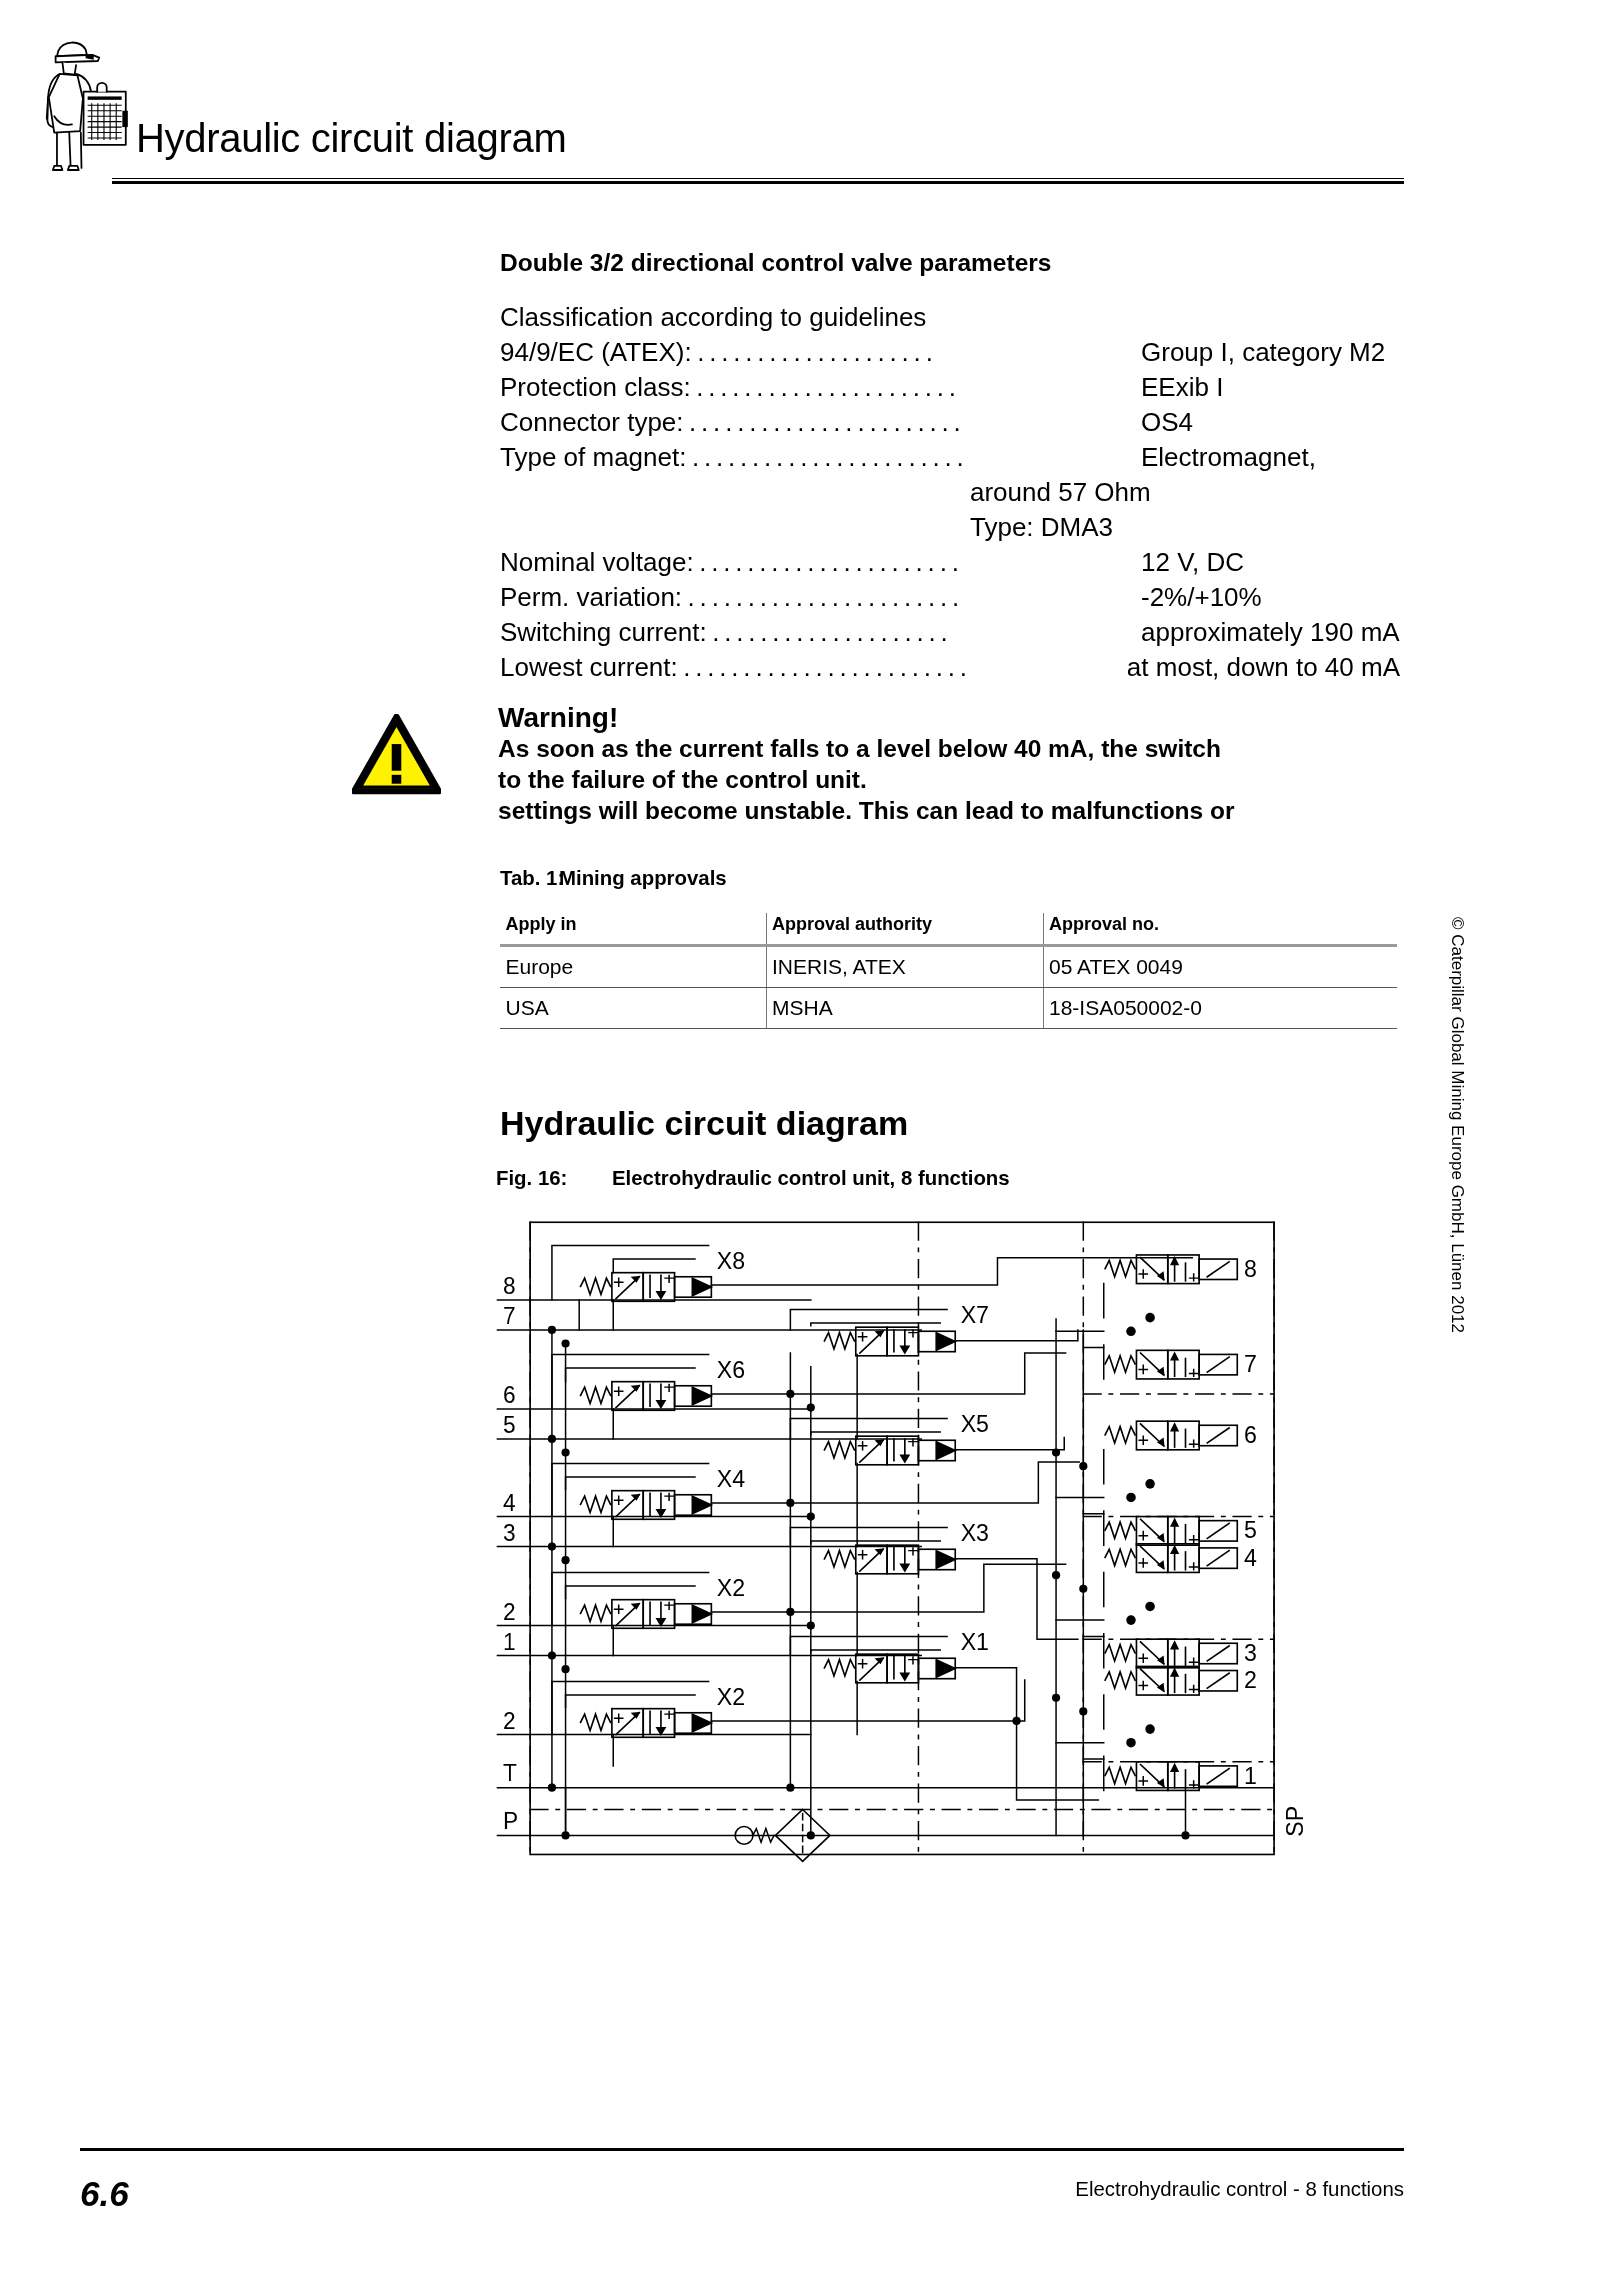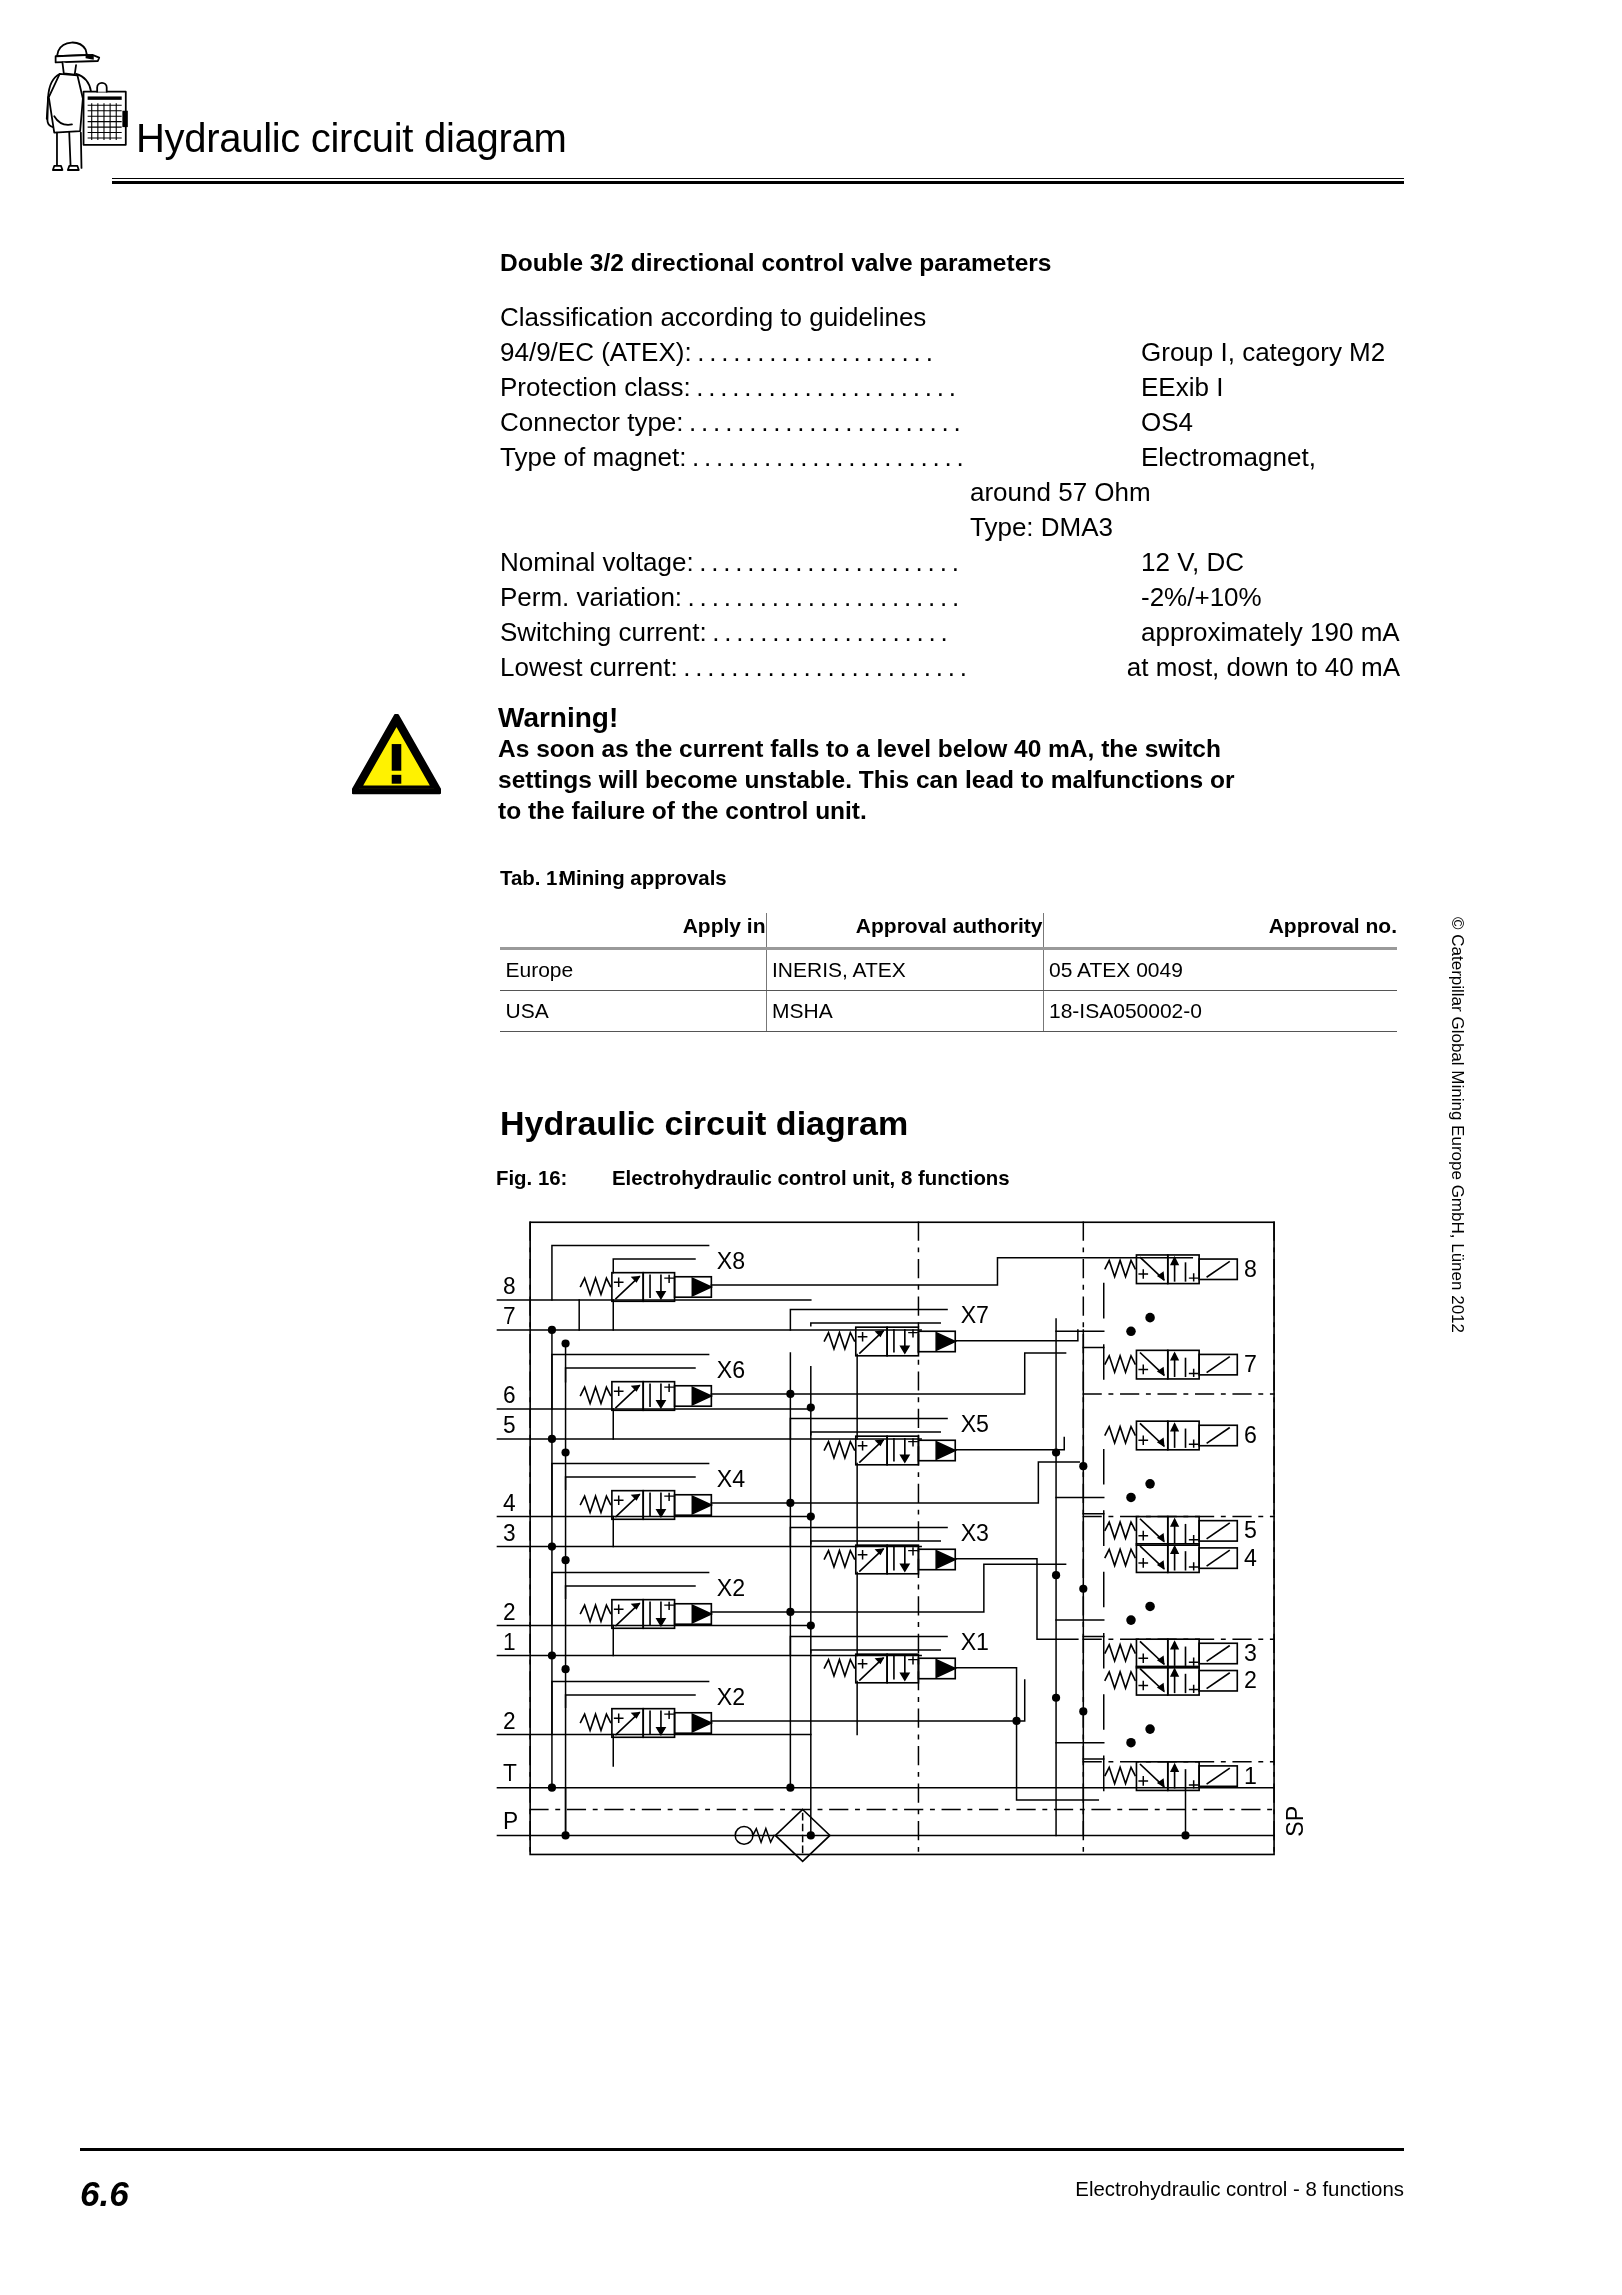--- a/index.html
+++ b/index.html
@@ -69,21 +69,21 @@
   #tab-caption .tab-num { display: inline-block; width: 59px; }
 
   #approvals-table {
     position: absolute; left: 500px; top: 913px; width: 897px;
     border-collapse: collapse; table-layout: fixed;
   }
   #approvals-table col.c1 { width: 266px; }
   #approvals-table col.c2 { width: 277px; }
   #approvals-table col.c3 { width: 354px; }
   #approvals-table th {
-    text-align: right; font-size: 21px; font-weight: bold;
+    text-align: left; font-size: 18px; font-weight: bold;
     padding: 1.4px 0 8.2px 5.5px; vertical-align: bottom;
     border-bottom: 3.4px solid #9a9a9a;
   }
   #approvals-table td {
     text-align: left; font-size: 21px; font-weight: normal;
     padding: 8.2px 0 8.2px 5.5px;
     border-bottom: 1.4px solid #555;
     margin-top: 28px;
   }
   #approvals-table th.sep, #approvals-table td.sep { border-left: 1.4px solid #777; }
@@ -225,22 +225,22 @@
   <div id="warning-block">
     <svg id="warning-icon" viewBox="0 0 130 120">
       <path d="M65 4 L127 113 L3 113 Z" fill="#FFF200" stroke="#000" stroke-width="9" stroke-linejoin="round"></path>
       <path d="M65 14 L118 107 L12 107 Z" fill="#FFF200" stroke="#000" stroke-width="5" stroke-linejoin="round"></path>
       <rect x="58" y="44" width="14" height="39" fill="#000"></rect>
       <rect x="58" y="89" width="14" height="13" fill="#000"></rect>
     </svg>
     <div id="warning-text">
       <div class="warn-head">Warning!</div>
       <div class="warn-body">As soon as the current falls to a level below 40 mA, the switch</div>
+      <div class="warn-body">to the failure of the control unit.</div>
       <div class="warn-body">settings will become unstable. This can lead to malfunctions or</div>
-      <div class="warn-body">to the failure of the control unit.</div>
     </div>
   </div>
 
   <div id="tab-caption">
     <span class="tab-num">Tab. 1:</span><span>Mining approvals</span>
   </div>
 
   <table id="approvals-table">
     <colgroup>
         <col class="c1">

